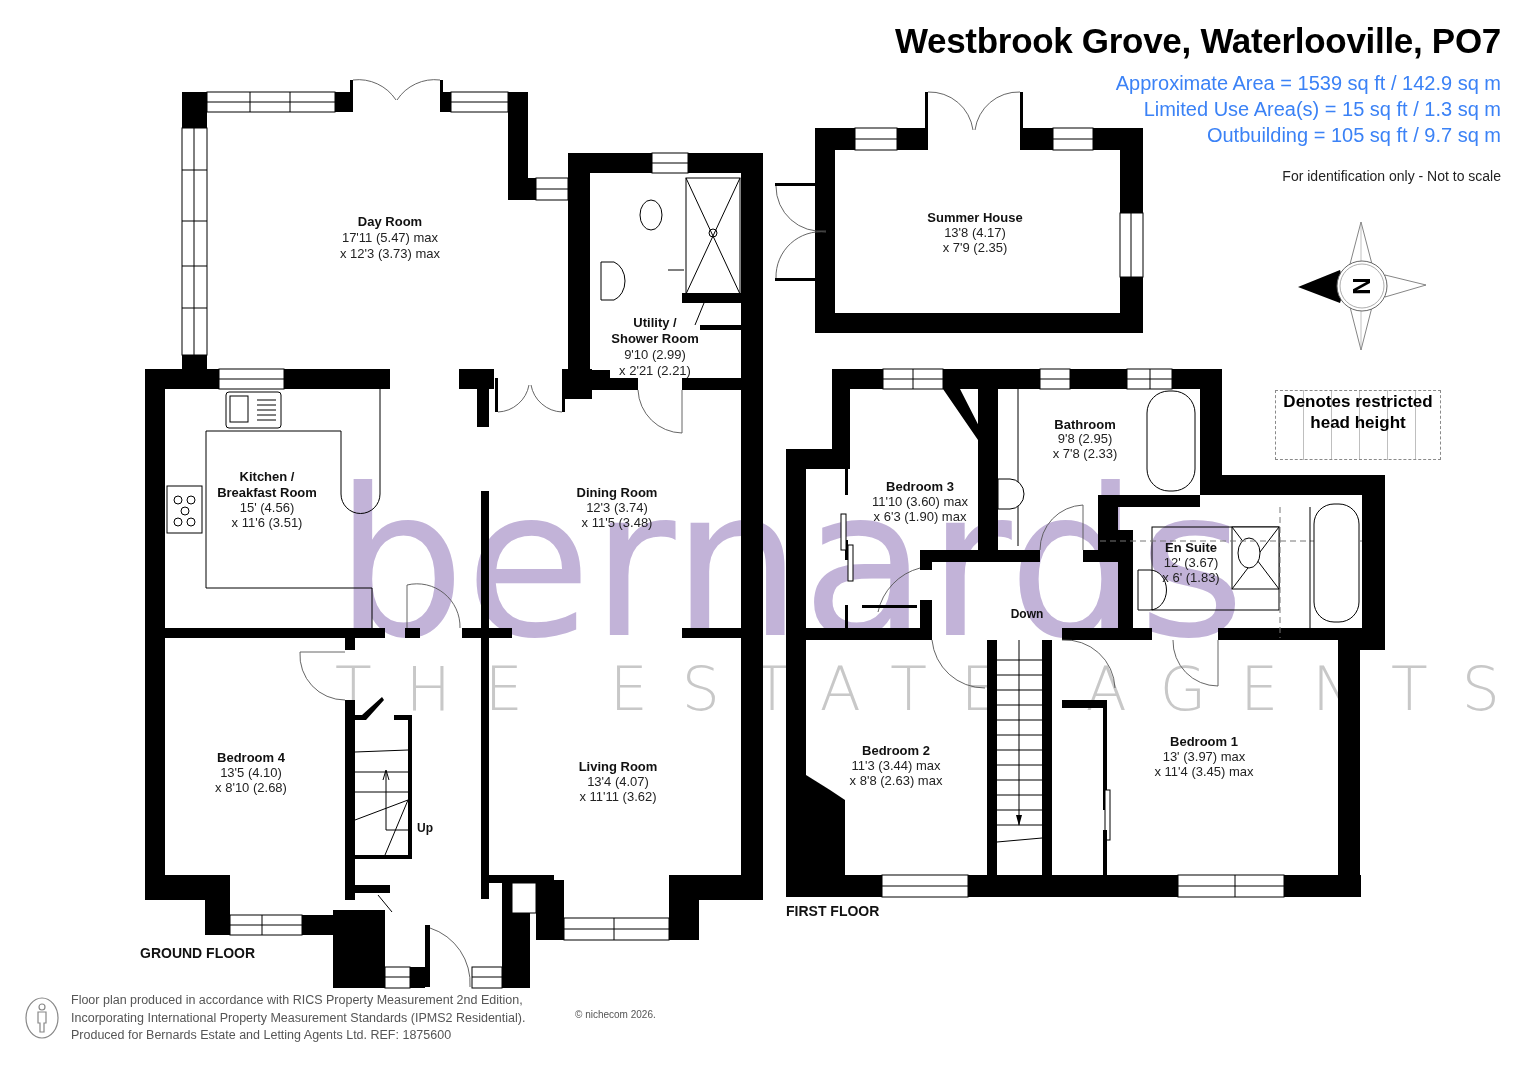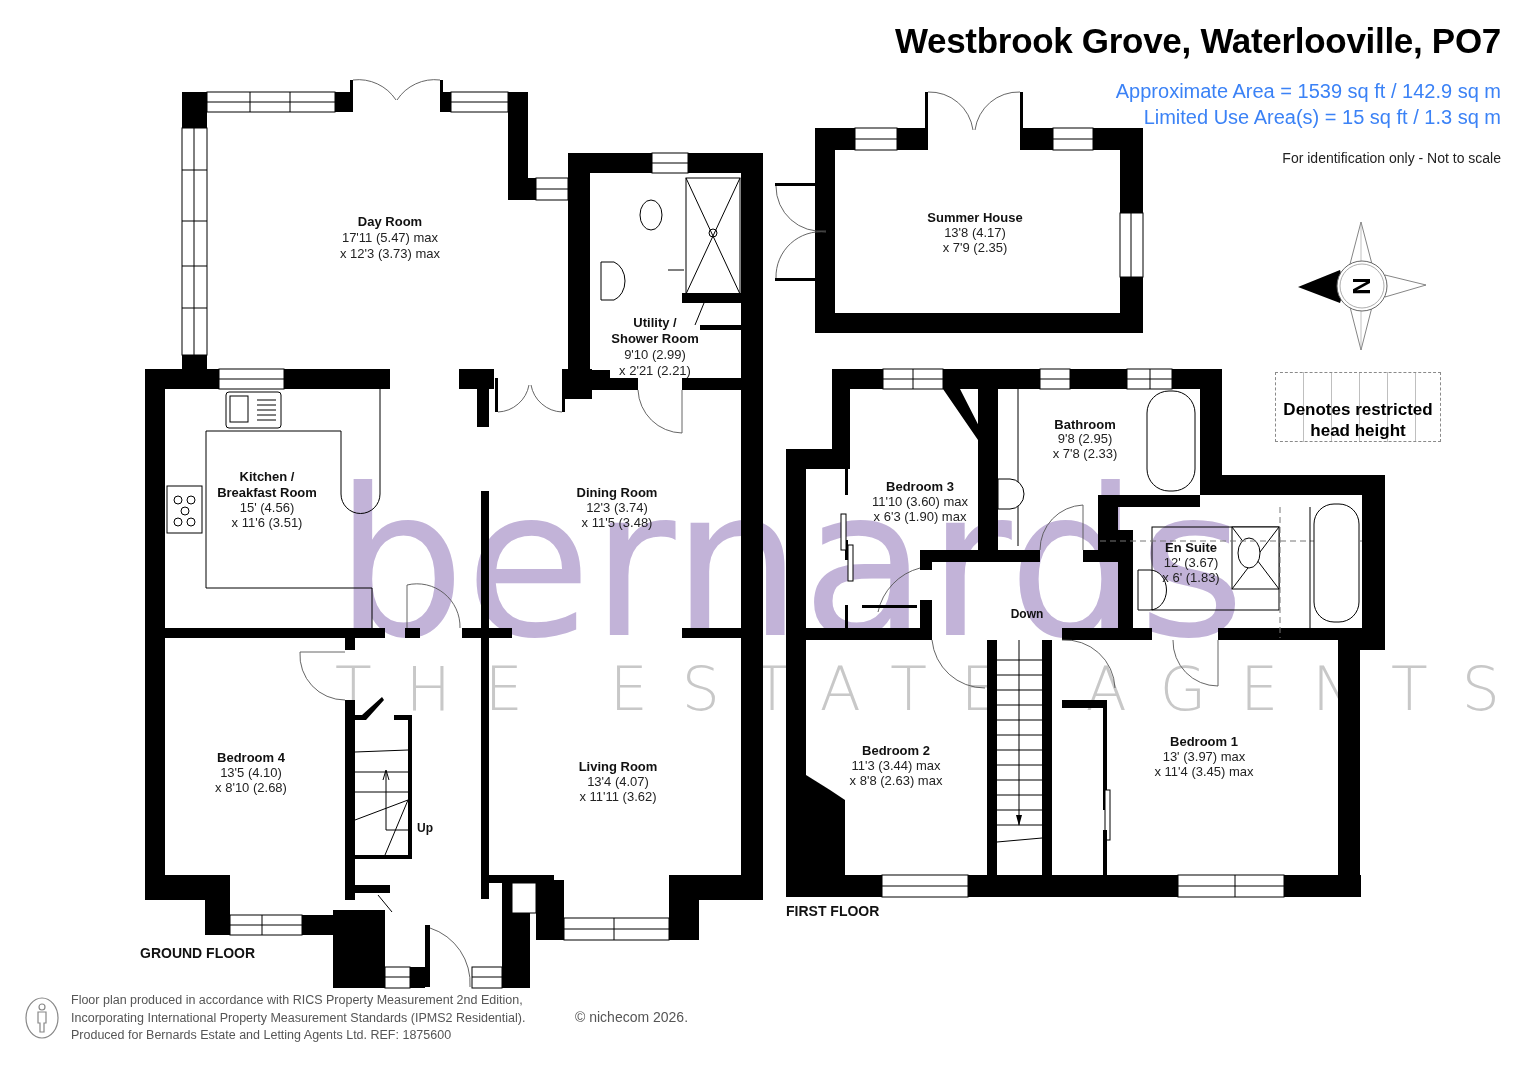--- a/index.html
+++ b/index.html
@@ -12,34 +12,34 @@
   .thin-g { fill: none; stroke: #555; stroke-width: 0.9; }
   .fix { fill: #fff; stroke: #000; stroke-width: 1; }
   .dash { fill: none; stroke: #777; stroke-width: 1; stroke-dasharray: 6 4; }
   .room-name { font-family: "Liberation Sans", sans-serif; font-weight: bold; font-size: 13px; fill: #111; text-anchor: middle; }
   .room-dim { font-family: "Liberation Sans", sans-serif; font-size: 13px; fill: #222; text-anchor: middle; }
   .floor-label { font-family: "Liberation Sans", sans-serif; font-weight: bold; font-size: 14px; fill: #111; }
   .wm-b { font-family: "DejaVu Sans", sans-serif; font-size: 205px; fill: #b8a6d2; opacity: 0.85; }
   .wm-t { font-family: "DejaVu Sans", sans-serif; font-weight: 200; font-size: 60px; fill: #c8c8c8; letter-spacing: 34px; }
 
   .title-block { position: absolute; right: 26px; top: 20px; text-align: right; }
-  .title { font-weight: bold; font-size: 35px; line-height: 42px; letter-spacing: -0.3px; margin-bottom: 16px; }
+  .title { font-weight: bold; font-size: 35px; line-height: 42px; letter-spacing: -0.3px; margin-bottom: 8px; }
   .area-line { font-size: 20px; line-height: 26px; color: #3b82f6; }
   .note { font-size: 14px; line-height: 22px; color: #222; margin-top: 17px; }
 
-  .legend { position: absolute; left: 1275px; top: 372px; width: 166px; height: 70px;
+  .legend { position: absolute; left: 1275px; top: 390px; width: 166px; height: 70px;
             border: 1px dashed #8a8a8a; box-sizing: border-box;
             background-image: repeating-linear-gradient(90deg, transparent 0, transparent 27px, rgba(0,0,0,0.25) 27px, rgba(0,0,0,0.25) 28px);
-            display: flex; align-items: flex-end; justify-content: center; text-align: center; }
+            display: flex; align-items: flex-start; justify-content: center; text-align: center; }
   .legend span { font-weight: bold; font-size: 17px; line-height: 21px; background: transparent; }
 
   .footer { position: absolute; left: 20px; top: 992px; display: flex; align-items: center; }
   .footer-icon { width: 44px; height: 44px; margin-right: 7px; }
   .footer-text { font-size: 12.5px; line-height: 17.5px; color: #555; }
-  .footer-copy { position: absolute; left: 555px; top: 17px; font-size: 14px; color: #555; white-space: nowrap; }
+  .footer-copy { position: absolute; left: 555px; top: 17px; font-size: 10px; color: #555; white-space: nowrap; }
 </style>
 </head>
 <body>
 
 <svg id="plan" viewBox="0 0 1527 1080" xmlns="http://www.w3.org/2000/svg">
 
   <g>
     <text class="wm-b" x="335" y="635">bernards</text>
     <text class="wm-t" x="335" y="710">THE ESTATE AGENTS</text>
   </g>
@@ -364,20 +364,21 @@
     <circle cx="1362" cy="286" r="25" fill="#fff" stroke="#666" stroke-width="1"></circle>
     <circle cx="1362" cy="286" r="22" fill="none" stroke="#888" stroke-width="0.7"></circle>
     <text x="1362" y="294" text-anchor="middle" font-family="Liberation Sans, sans-serif" font-weight="bold" font-size="24" transform="rotate(-90 1362 286)">N</text>
   </g>
 </svg>
 
 <div class="title-block">
   <div class="title">Westbrook Grove, Waterlooville, PO7</div>
   <div class="area-line">Approximate Area = 1539 sq ft / 142.9 sq m</div>
   <div class="area-line">Limited Use Area(s) = 15 sq ft / 1.3 sq m</div>
+  <div class="area-line">Outbuilding = 105 sq ft / 9.7 sq m</div>
   <div class="note">For identification only - Not to scale</div>
 </div>
 
 <div class="legend">
   <span>
     <span>Denotes restricted</span><br>
     <span>head height</span>
   </span>
 </div>
 

